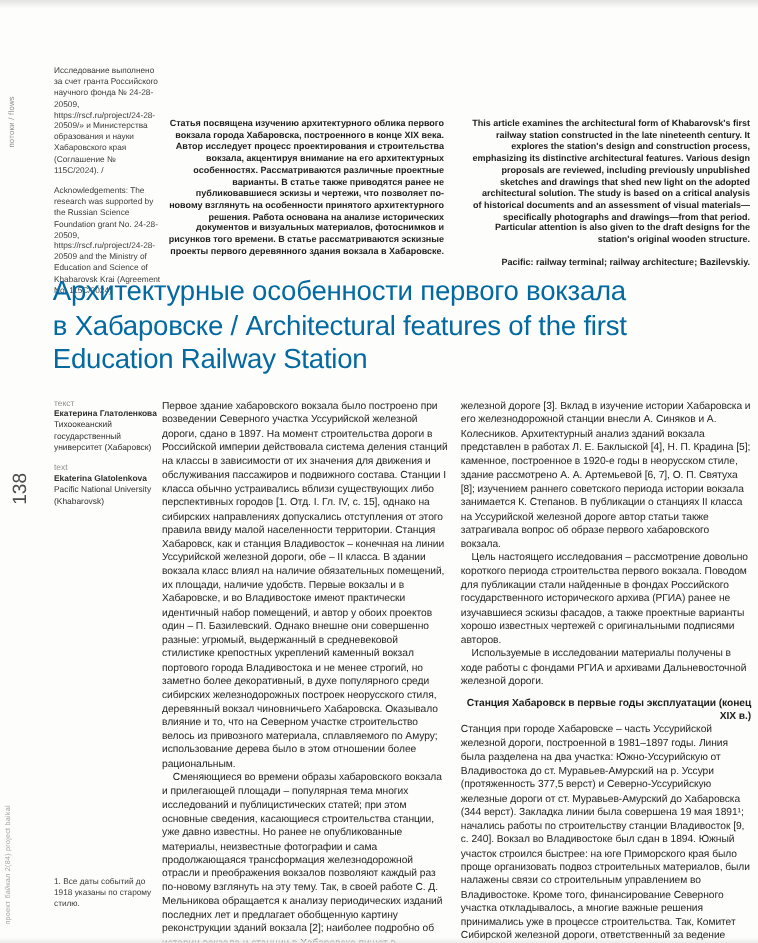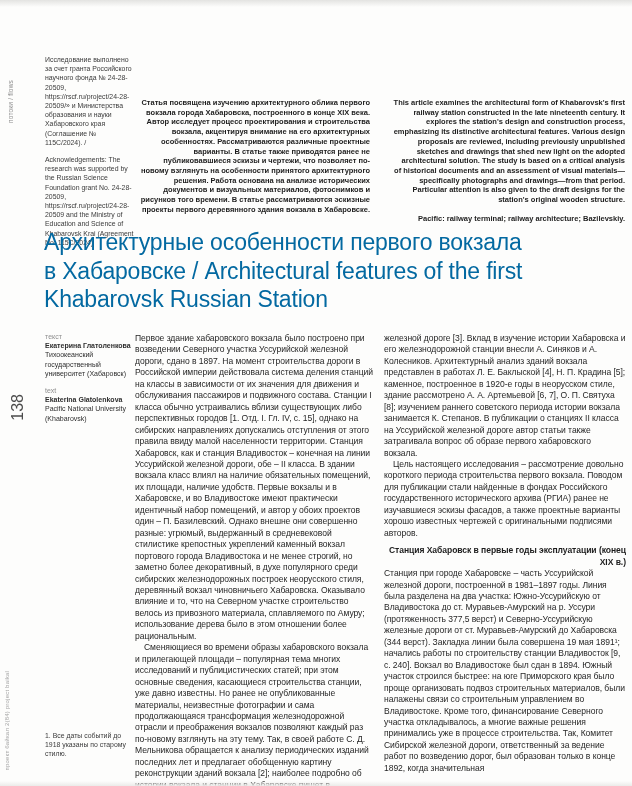--- a/index.html
+++ b/index.html
@@ -70,39 +70,40 @@
   </div>
 
   <div class="abstract en">
     <p>This article examines the architectural form of Khabarovsk's first railway station constructed in the late nineteenth century. It explores the station's design and construction process, emphasizing its distinctive architectural features. Various design proposals are reviewed, including previously unpublished sketches and drawings that shed new light on the adopted architectural solution. The study is based on a critical analysis of historical documents and an assessment of visual materials—specifically photographs and drawings—from that period. Particular attention is also given to the draft designs for the station's original wooden structure.</p>
     <p>Pacific: railway terminal; railway architecture; Bazilevskiy.</p>
   </div>
 
   <h1 class="title">
     <div>Архитектурные особенности первого вокзала</div>
     <div>в Хабаровске / Architectural features of the first</div>
-    <div>Khabarovsk Russian Station</div>
+    <div>Education Railway Station</div>
   </h1>
 
   <div class="authors">
     <div class="auth-label">текст</div>
     <div class="auth-name">Екатерина Глатоленкова</div>
     <div class="auth-aff">Тихоокеанский государственный университет (Хабаровск)</div>
     <div class="auth-label en-gap">text</div>
     <div class="auth-name">Ekaterina Glatolenkova</div>
     <div class="auth-aff">Pacific National University (Khabarovsk)</div>
   </div>
 
   <div class="bodycol col1">
     <p>Первое здание хабаровского вокзала было построено при возведении Северного участка Уссурийской железной дороги, сдано в 1897. На момент строительства дороги в Российской империи действовала система деления станций на классы в зависимости от их значения для движения и обслуживания пассажиров и подвижного состава. Станции I класса обычно устраивались вблизи существующих либо перспективных городов [1. Отд. I. Гл. IV, с. 15], однако на сибирских направлениях допускались отступления от этого правила ввиду малой населенности территории. Станция Хабаровск, как и станция Владивосток – конечная на линии Уссурийской железной дороги, обе – II класса. В здании вокзала класс влиял на наличие обязательных помещений, их площади, наличие удобств. Первые вокзалы и в Хабаровске, и во Владивостоке имеют практически идентичный набор помещений, и автор у обоих проектов один – П. Базилевский. Однако внешне они совершенно разные: угрюмый, выдержанный в средневековой стилистике крепостных укреплений каменный вокзал портового города Владивостока и не менее строгий, но заметно более декоративный, в духе популярного среди сибирских железнодорожных построек неорусского стиля, деревянный вокзал чиновничьего Хабаровска. Оказывало влияние и то, что на Северном участке строительство велось из привозного материала, сплавляемого по Амуру; использование дерева было в этом отношении более рациональным.</p>
     <p class="ind">Сменяющиеся во времени образы хабаровского вокзала и прилегающей площади – популярная тема многих исследований и публицистических статей; при этом основные сведения, касающиеся строительства станции, уже давно известны. Но ранее не опубликованные материалы, неизвестные фотографии и сама продолжающаяся трансформация железнодорожной отрасли и преображения вокзалов позволяют каждый раз по-новому взглянуть на эту тему. Так, в своей работе С. Д. Мельникова обращается к анализу периодических изданий последних лет и предлагает обобщенную картину реконструкции зданий вокзала [2]; наиболее подробно об истории вокзала и станции в Хабаровске пишет в многочисленных публикациях В. В. Буркова, ей и ряду соавторов принадлежит единственное пока издание о дальневосточной</p>
   </div>
 
   <div class="bodycol col2">
     <p>железной дороге [3]. Вклад в изучение истории Хабаровска и его железнодорожной станции внесли А. Синяков и А. Колесников. Архитектурный анализ зданий вокзала представлен в работах Л. Е. Баклыской [4], Н. П. Крадина [5]; каменное, построенное в 1920-е годы в неорусском стиле, здание рассмотрено А. А. Артемьевой [6, 7], О. П. Святуха [8]; изучением раннего советского периода истории вокзала занимается К. Степанов. В публикации о станциях II класса на Уссурийской железной дороге автор статьи также затрагивала вопрос об образе первого хабаровского вокзала.</p>
     <p class="ind">Цель настоящего исследования – рассмотрение довольно короткого периода строительства первого вокзала. Поводом для публикации стали найденные в фондах Российского государственного исторического архива (РГИА) ранее не изучавшиеся эскизы фасадов, а также проектные варианты хорошо известных чертежей с оригинальными подписями авторов.</p>
+    <p class="ind">Используемые в исследовании материалы получены в ходе работы с фондами РГИА и архивами Дальневосточной железной дороги.</p>
     <h3>Станция Хабаровск в первые годы эксплуатации (конец XIX в.)</h3>
     <p>Станция при городе Хабаровске – часть Уссурийской железной дороги, построенной в 1981–1897 годы. Линия была разделена на два участка: Южно-Уссурийскую от Владивостока до ст. Муравьев-Амурский на р. Уссури (протяженность 377,5 верст) и Северно-Уссурийскую железные дороги от ст. Муравьев-Амурский до Хабаровска (344 верст). Закладка линии была совершена 19 мая 1891¹; начались работы по строительству станции Владивосток [9, с. 240]. Вокзал во Владивостоке был сдан в 1894. Южный участок строился быстрее: на юге Приморского края было проще организовать подвоз строительных материалов, были налажены связи со строительным управлением во Владивостоке. Кроме того, финансирование Северного участка откладывалось, а многие важные решения принимались уже в процессе строительства. Так, Комитет Сибирской железной дороги, ответственный за ведение работ по возведению дорог, был образован только в конце 1892, когда значительная</p>
   </div>
 
   <div class="footnote">1. Все даты событий до 1918 указаны по старому стилю.</div>
 
 </div>
 
 </body></html>

